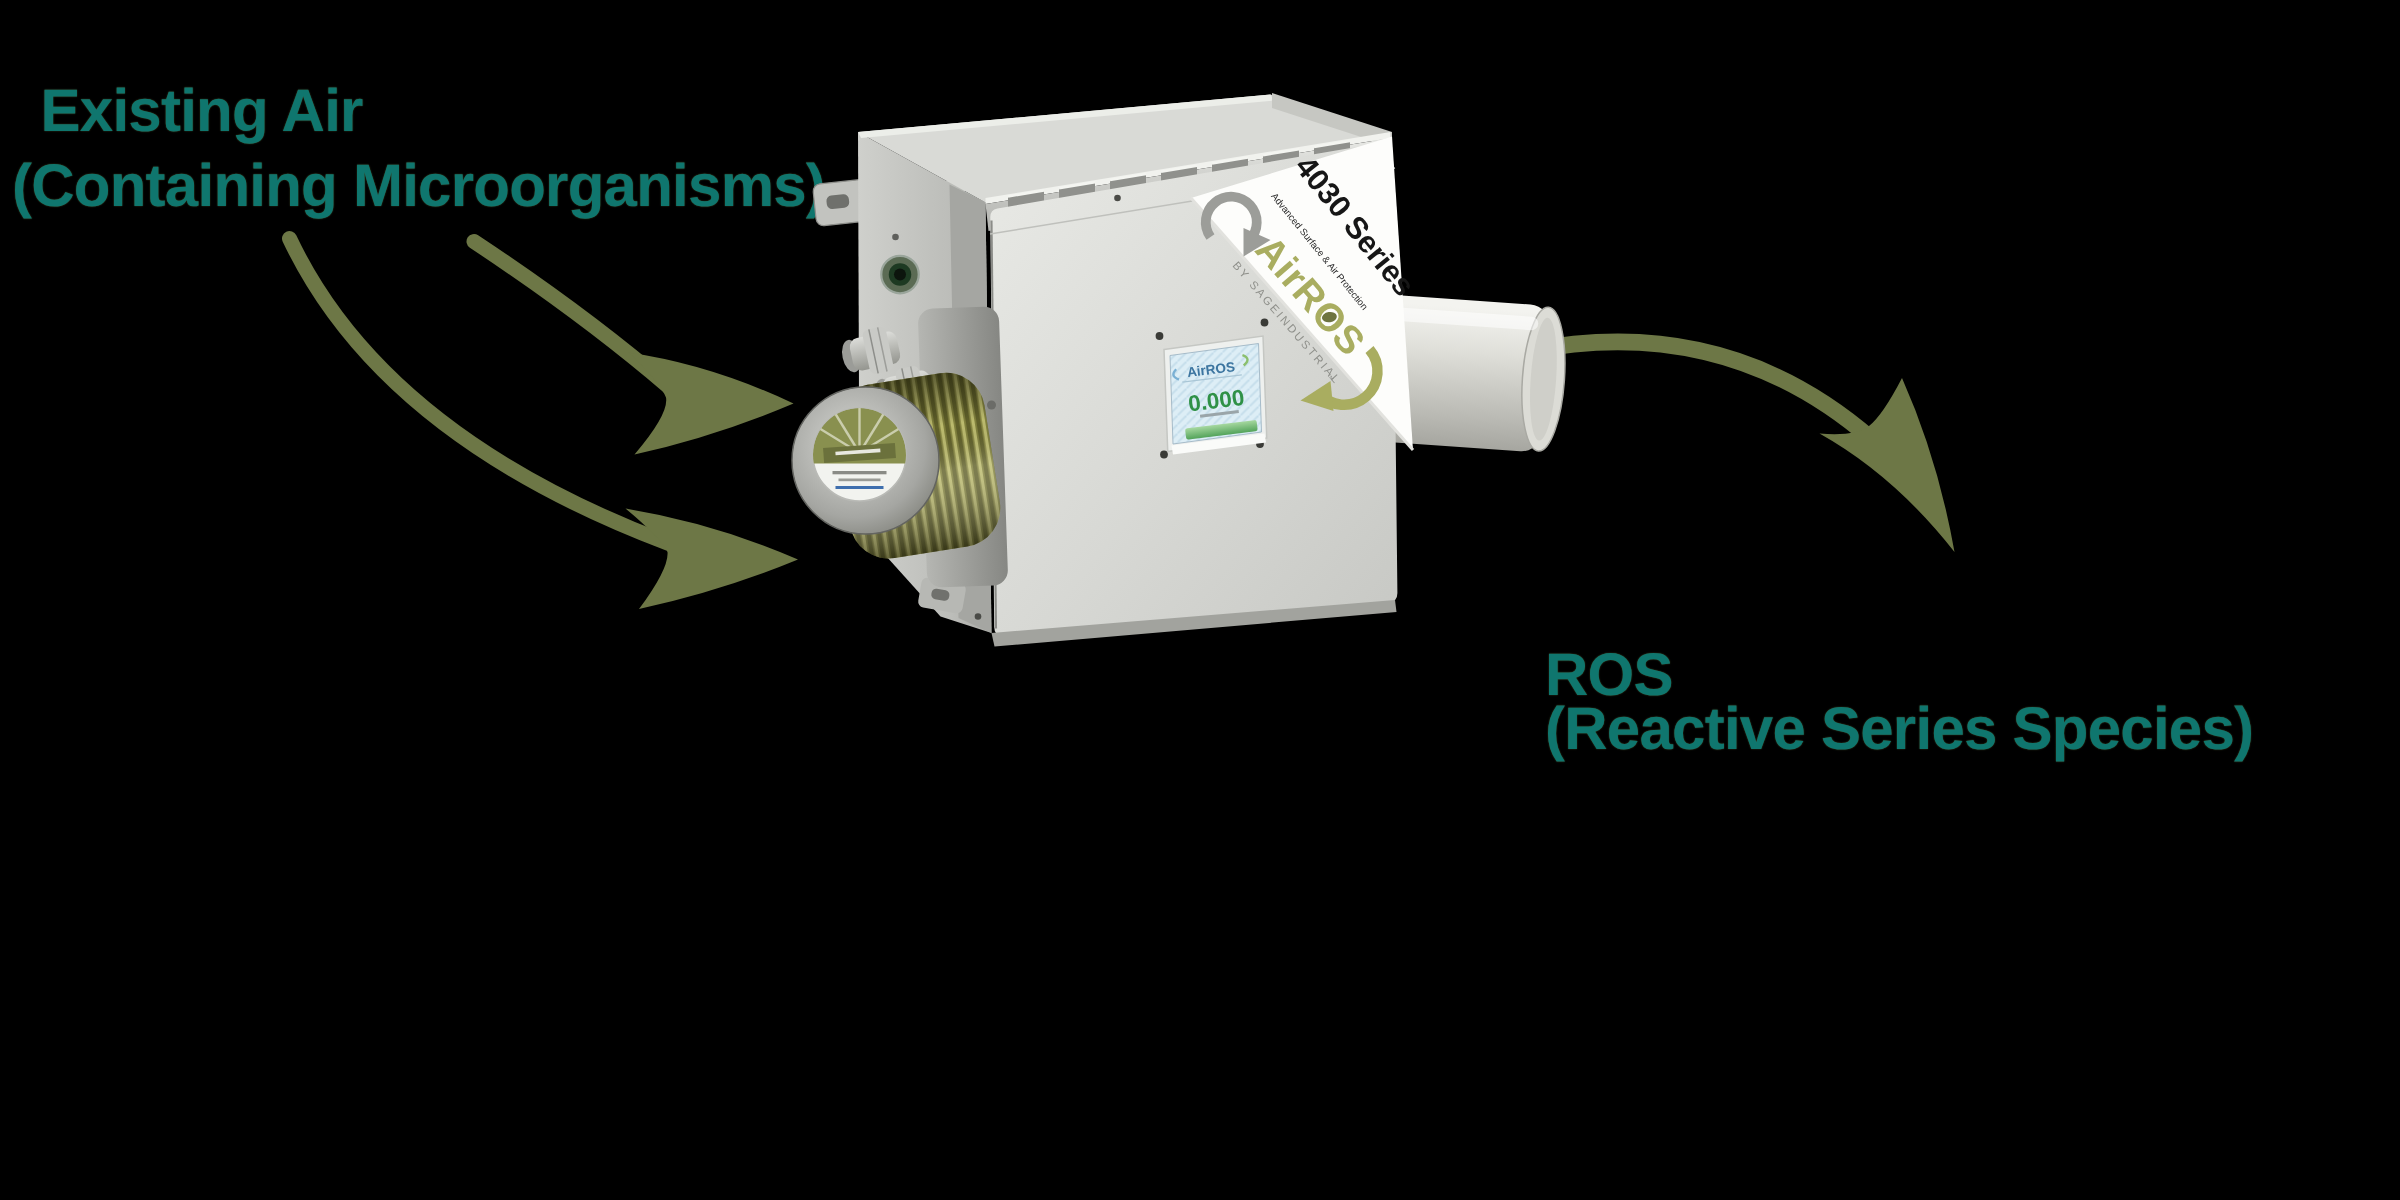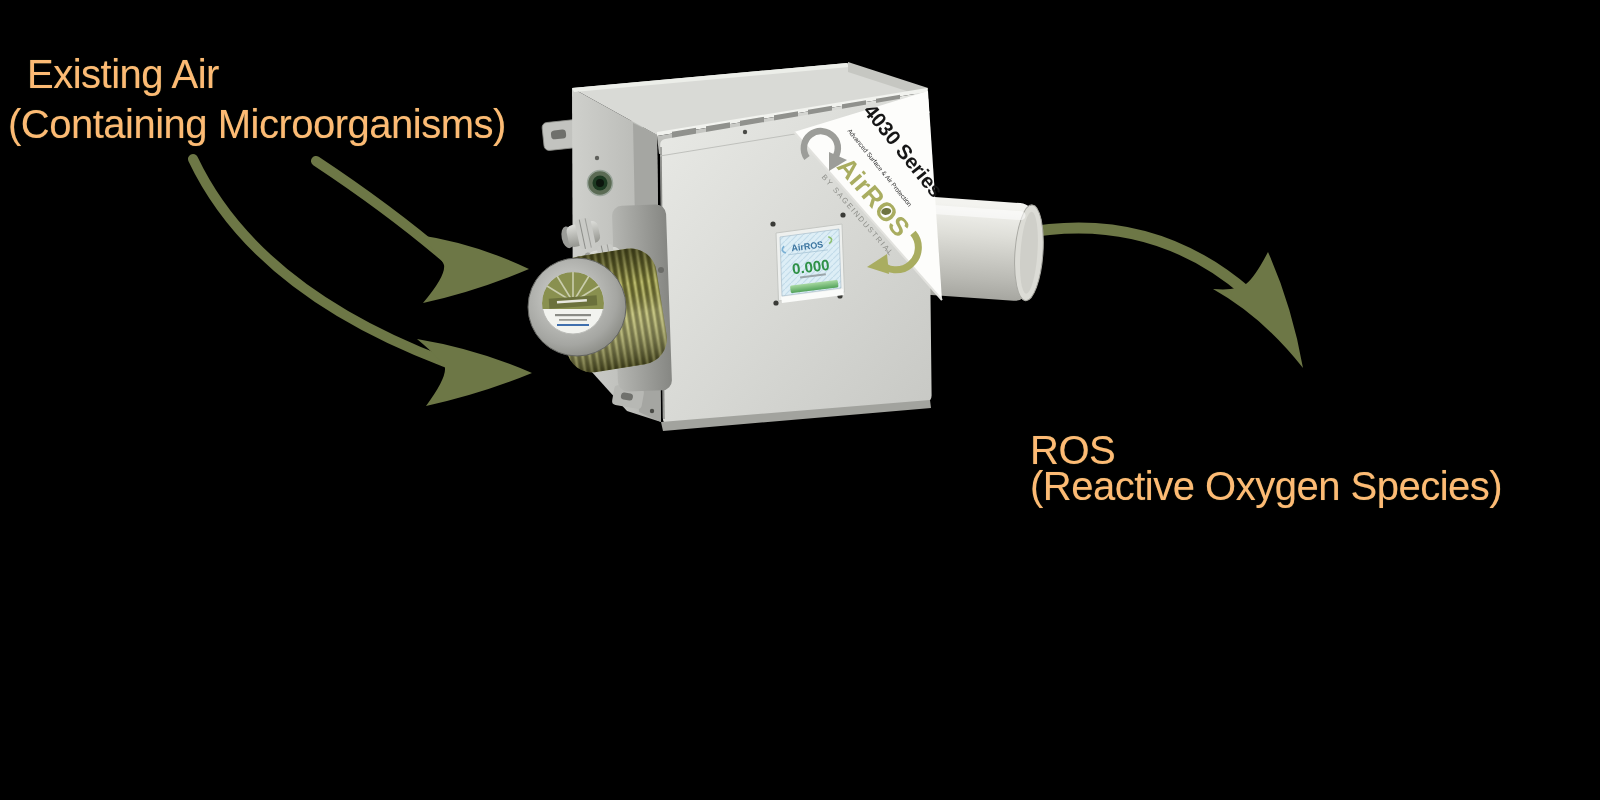--- a/index.html
+++ b/index.html
@@ -1,36 +1,36 @@
 <!DOCTYPE html>
 <html><head>
 <meta charset="utf-8">
 <style>
   html,body{margin:0;padding:0;background:#000;width:1600px;height:800px;overflow:hidden;}
   #stage{position:relative;width:1600px;height:800px;background:#000;font-family:"Liberation Sans",sans-serif;}
-  .flow-label{position:absolute;font-family:"Liberation Sans",sans-serif;font-weight:400;
-    color:#fdba74;font-size:40px;letter-spacing:-0.5px;white-space:nowrap;line-height:1.1;
+  .flow-label{position:absolute;font-family:"Liberation Sans",sans-serif;font-weight:700;
+    color:#0f766e;font-size:40px;letter-spacing:-0.5px;white-space:nowrap;line-height:1.1;
     text-shadow:0 0 1px #4c552e;}
   #label-in-1{left:27px;top:52px;}
   #label-in-2{left:8px;top:102px;}
   #label-out-1{left:1030px;top:428px;}
   #label-out-2{left:1030px;top:464px;}
   #arrow-layer{position:absolute;left:0;top:0;width:1600px;height:800px;}
   #device-layer{position:absolute;left:515px;top:55px;width:540px;height:400px;}
   svg text{font-family:"Liberation Sans",sans-serif;}
 </style>
 </head>
 <body>
 
 <div id="stage">
 
   <div class="flow-label" id="label-in-1">Existing Air</div>
   <div class="flow-label" id="label-in-2">(Containing Microorganisms)</div>
   <div class="flow-label" id="label-out-1">ROS</div>
-  <div class="flow-label" id="label-out-2">(Reactive Oxygen Species)</div>
+  <div class="flow-label" id="label-out-2">(Reactive Series Species)</div>
 
   <svg id="arrow-layer" viewBox="0 0 1600 800">
     <g>
       <path d="M316,161 Q390,210 446,258" fill="none" stroke="#6d7746" stroke-width="10" stroke-linecap="round"></path>
       <path d="M529,269 Q474,243 419,235 Q440,255 444,265 Q446,276 423,303 Q477,291 529,269 Z" fill="#6d7746"></path>
     </g>
     <g>
       <path d="M193,159 Q255,290 445,362" fill="none" stroke="#6d7746" stroke-width="10" stroke-linecap="round"></path>
       <path d="M532,373 Q477,349 417,339 Q441,359 445,368 Q446,379 426,406 Q481,394 532,373 Z" fill="#6d7746"></path>
     </g>

